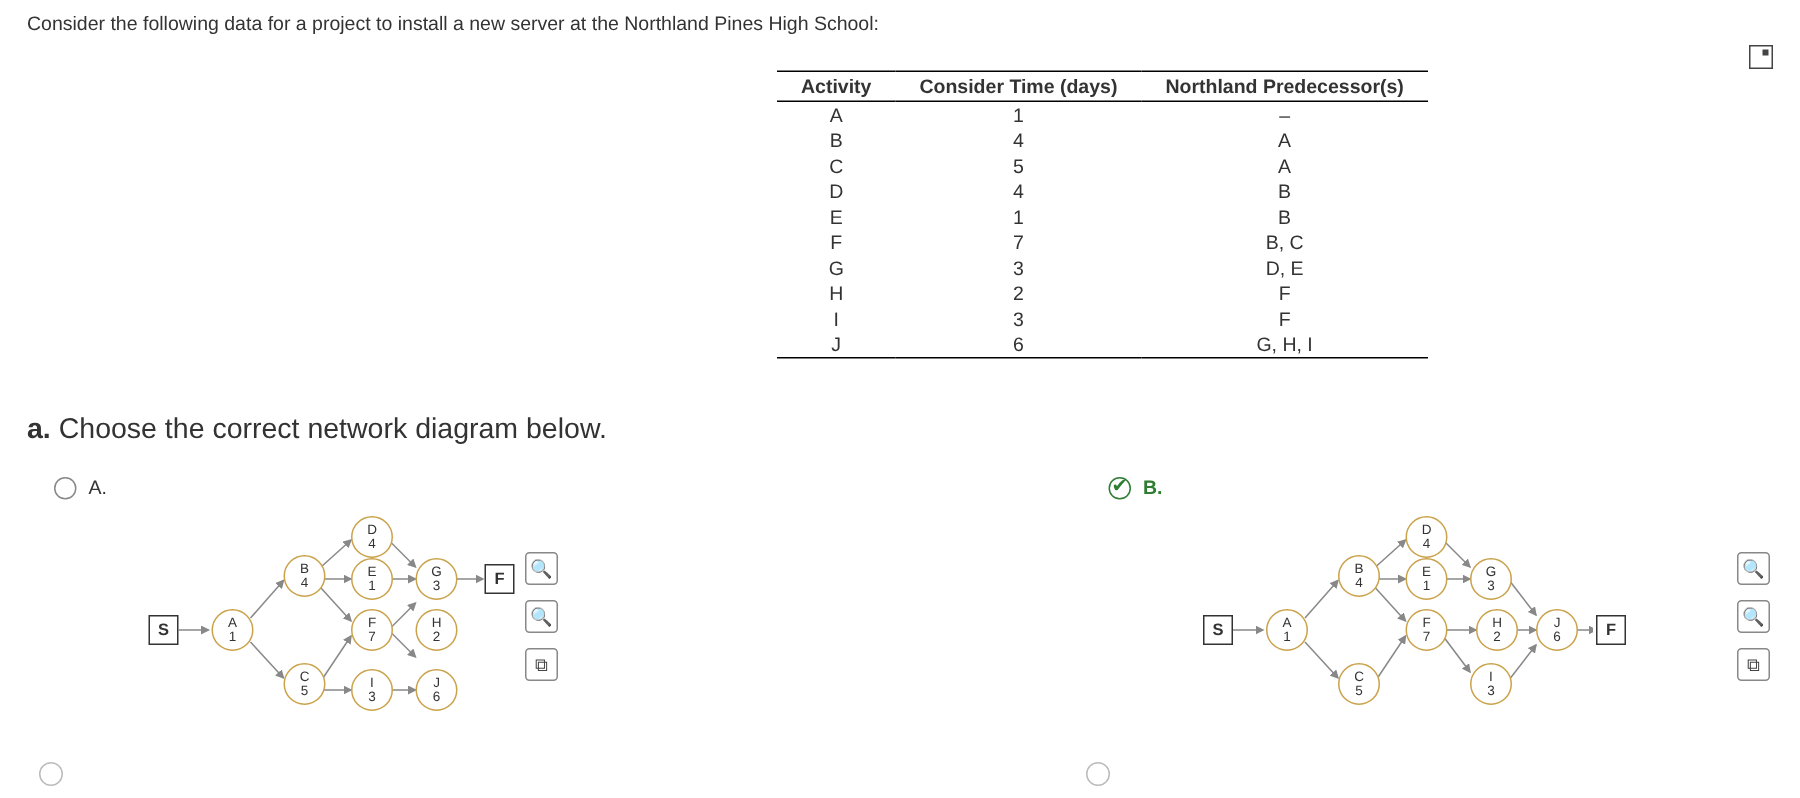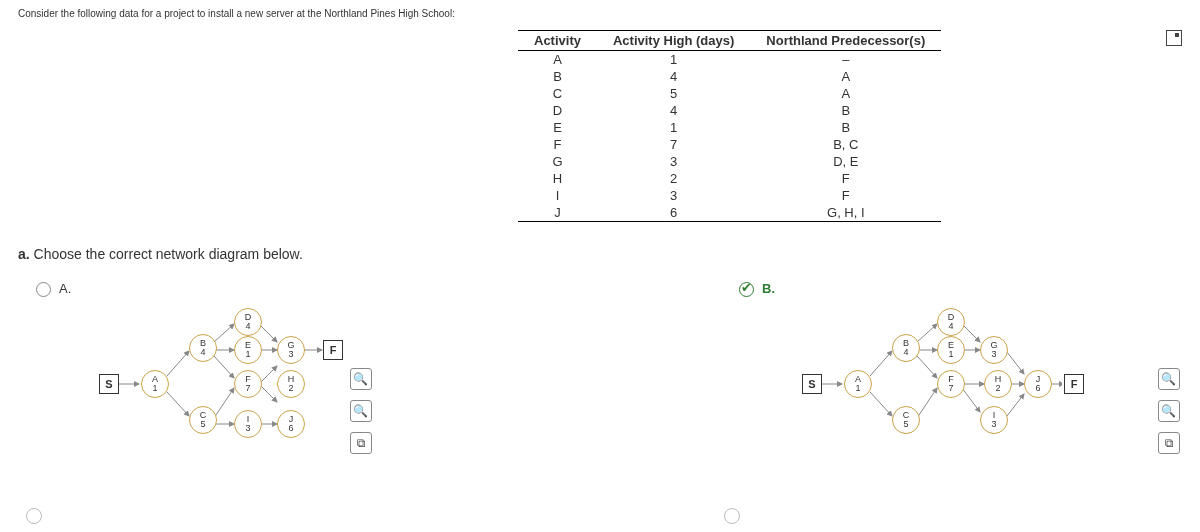--- a/index.html
+++ b/index.html
@@ -1,23 +1,23 @@
 <!DOCTYPE html>
 <html><head>
 <meta charset="utf-8">
 <style>
   html,body{margin:0;padding:0;font-family:Arial,Helvetica,sans-serif;font-size:13px;color:#333;background:#fff}
   .page{width:1200px;height:532px;position:relative;box-sizing:border-box;padding:8px 18px}
-  .prompt{font-size:10px;margin-bottom:11px}
+  .prompt{font-size:13px;margin-bottom:24px}
   .table-wrap{margin-left:500px;margin-top:8px}
   table{border-collapse:collapse;font-size:13px}
   th{border-top:1.5px solid #000;border-bottom:1.5px solid #000;padding:2px 16px;font-weight:bold;text-align:center}
   td{padding:1px 16px;text-align:center}
   tbody tr:last-child td{border-bottom:1.5px solid #000}
-  .part{margin-top:24px;font-size:14px}
+  .part{margin-top:37px;font-size:19px}
   .part b{font-weight:bold}
   .options{display:flex;gap:380px;margin-top:18px;margin-left:18px}
   .opt{display:flex;align-items:flex-start;gap:8px}
   .radio{width:13px;height:13px;border:1px solid #888;border-radius:50%;margin-top:2px;background:#fff;flex:none}
   .radio.sel{border-color:#2e7d32}
   .radio.sel::after{content:"✔";color:#2e7d32;font-size:13px;position:relative;top:-3px;left:1px}
   .optlabel{font-size:13px;color:#333;margin-top:1px}
   .optlabel.sel{color:#2e7d32;font-weight:bold}
   .diagram{position:relative;width:260px;height:140px;margin-top:10px;margin-left:40px}
   .node{position:absolute;width:26px;height:26px;border:1.5px solid #caa24a;border-radius:50%;background:#fff;display:flex;flex-direction:column;align-items:center;justify-content:center;line-height:9px;font-size:9px}
@@ -42,21 +42,21 @@
 <div class="page">
   <div class="prompt">Consider the following data for a project to install a new server at the Northland Pines High School:</div>
 
   <div class="flag"></div>
 
   <div class="table-wrap">
     <table>
       <thead>
           <tr>
         <th>Activity</th>
-        <th>Activity High (days)</th>
+        <th>Consider Time (days)</th>
         <th>Northland Predecessor(s)</th>
       </tr>
         </thead>
       <tbody id="tb">
           <tr>
             <td>A</td>
             <td>1</td>
             <td>–</td>
           </tr>
           <tr>

